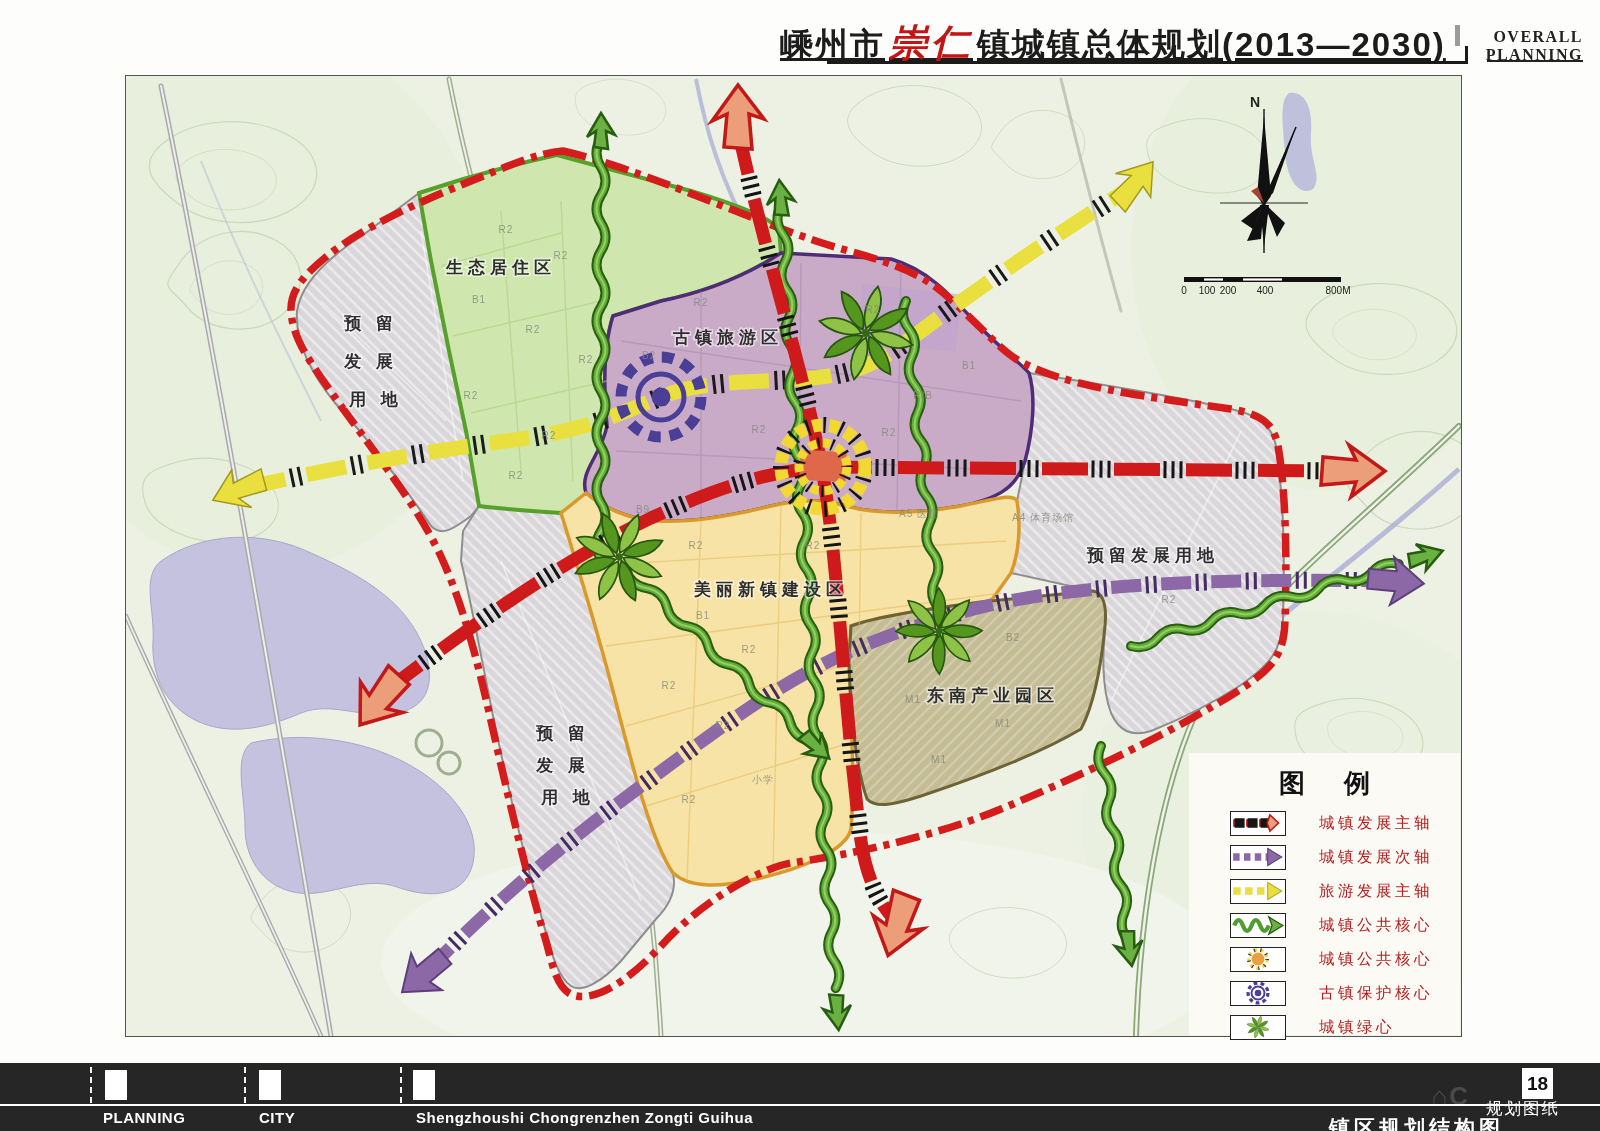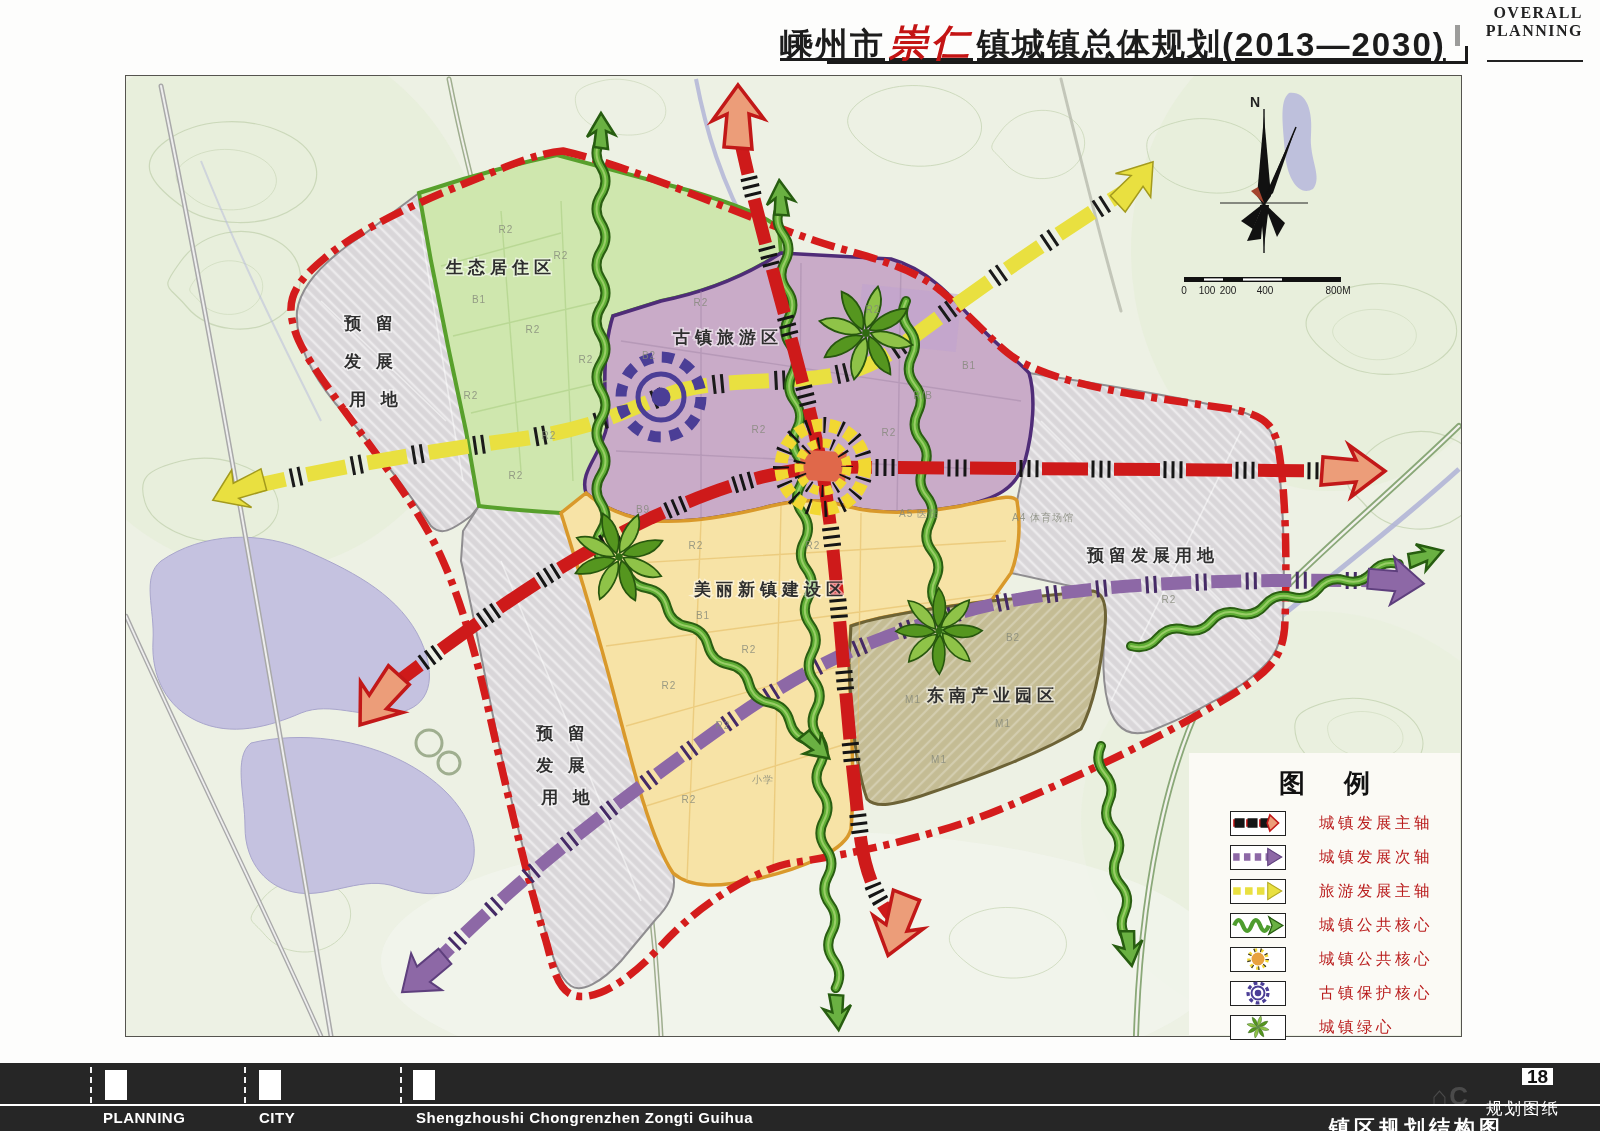--- a/index.html
+++ b/index.html
@@ -7,21 +7,21 @@
        font-family:"Liberation Sans",sans-serif;}
   
   .hdr-title{position:absolute;left:780px;top:18px;width:660px;text-align:right;
     font-size:33px;font-weight:bold;color:#1c1c1c;letter-spacing:2px;white-space:nowrap;text-decoration:underline;}
   .hdr-title .hl{color:#c41414;font-family:"DejaVu Serif",serif;font-style:italic;
     font-weight:900;font-size:38px;letter-spacing:4px;padding:0 4px;}
   .hdr-underline{position:absolute;left:827px;top:61px;width:641px;height:0;
     border-top:3px solid #1a1a1a;}
   .hdr-underline-riser{position:absolute;left:1465px;top:46px;width:3px;height:16px;background:#1a1a1a;}
   .hdr-graytick{position:absolute;left:1455px;top:25px;width:5px;height:21px;background:#9c9c9a;}
-  .corner{position:absolute;right:17px;top:4px;text-align:right;
+  .corner{position:absolute;right:17px;top:28px;text-align:right;
     font-family:"Liberation Serif",serif;font-size:16px;font-weight:bold;color:#222;
     letter-spacing:1.5px;line-height:18px;}
   .corner-underline{position:absolute;left:1487px;top:60px;width:96px;height:0;border-top:2px solid #222;}
   
   .map{position:absolute;left:125px;top:75px;width:1335px;height:960px;
     border:1.5px solid #55544f;background:#edf1e4;box-sizing:content-box;}
   .map svg{display:block;width:1335px;height:960px;}
   .contour{fill:none;stroke:#c3d2b0;stroke-width:1.2;opacity:.8;}
   .road{fill:none;stroke-linecap:round;}
   .zone-label{font-size:17px;font-weight:600;fill:#2e2e2e;letter-spacing:5px;
@@ -41,21 +41,21 @@
     display:flex;align-items:center;justify-content:center;}
   .lg-icon svg{display:block;}
   .lg-label{margin-left:33px;font-size:15.5px;font-weight:500;color:#b91c1c;letter-spacing:3.5px;white-space:nowrap;}
   
   .footer{position:absolute;left:0;top:1063px;width:1600px;height:68px;background:#262626;}
   .f-sep{position:absolute;top:4px;width:0;height:36px;border-left:2px dashed #fff;opacity:.95;}
   .f-sq{position:absolute;top:7px;width:22px;height:30px;background:#fff;}
   .f-line{position:absolute;left:0;top:41px;width:1600px;height:2px;background:#fff;}
   .f-label{position:absolute;top:46px;color:#fff;font-size:15px;font-weight:600;letter-spacing:.5px;white-space:nowrap;}
   .f-rtitle{position:absolute;top:9px;right:96px;color:#fff;font-size:21px;font-weight:bold;letter-spacing:4px;white-space:nowrap;margin-top:42px;}
-  .f-pagebox{position:absolute;top:5px;right:47px;width:31px;height:17px;background:#fff;color:#111;
+  .f-pagebox{position:absolute;top:5px;right:47px;width:31px;height:31px;background:#fff;color:#111;
     font-size:19px;font-weight:bold;display:flex;align-items:center;justify-content:center;margin-left:47px;}
   .f-sub{position:absolute;top:35px;right:40px;color:#fff;font-size:16.5px;font-weight:normal;letter-spacing:2px;}
   .wm{position:absolute;right:130px;top:18px;color:#6e6e6e;opacity:.5;font-size:26px;font-weight:bold;letter-spacing:2px;}
 </style>
 </head>
 <body>
 
 <div class="hdr-title"><span>嵊州市</span><span class="hl">崇仁</span><span>镇城镇总体规划(2013—2030)</span></div>
 <div class="hdr-underline"></div>
 <div class="hdr-underline-riser"></div>

